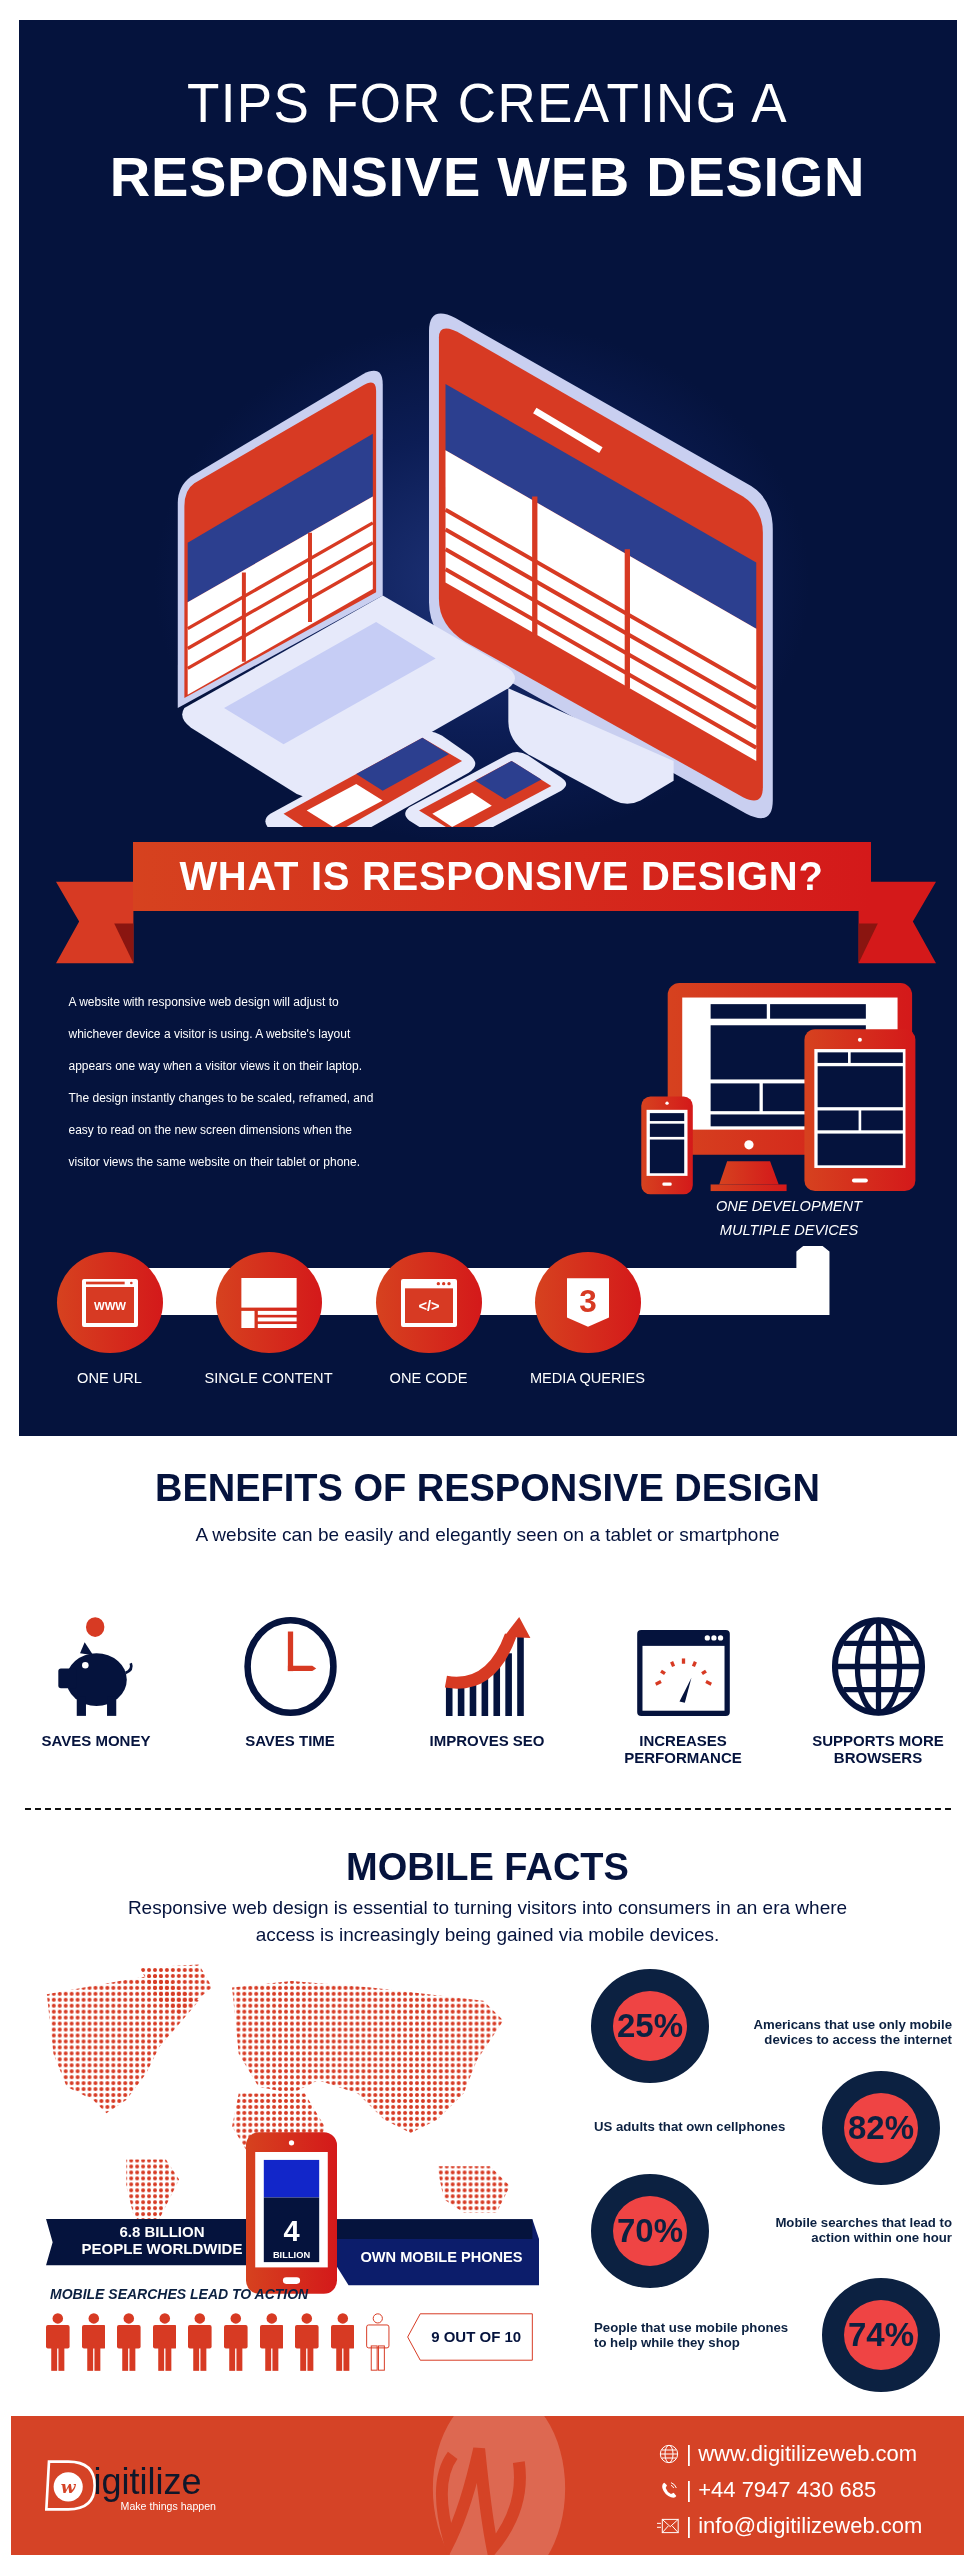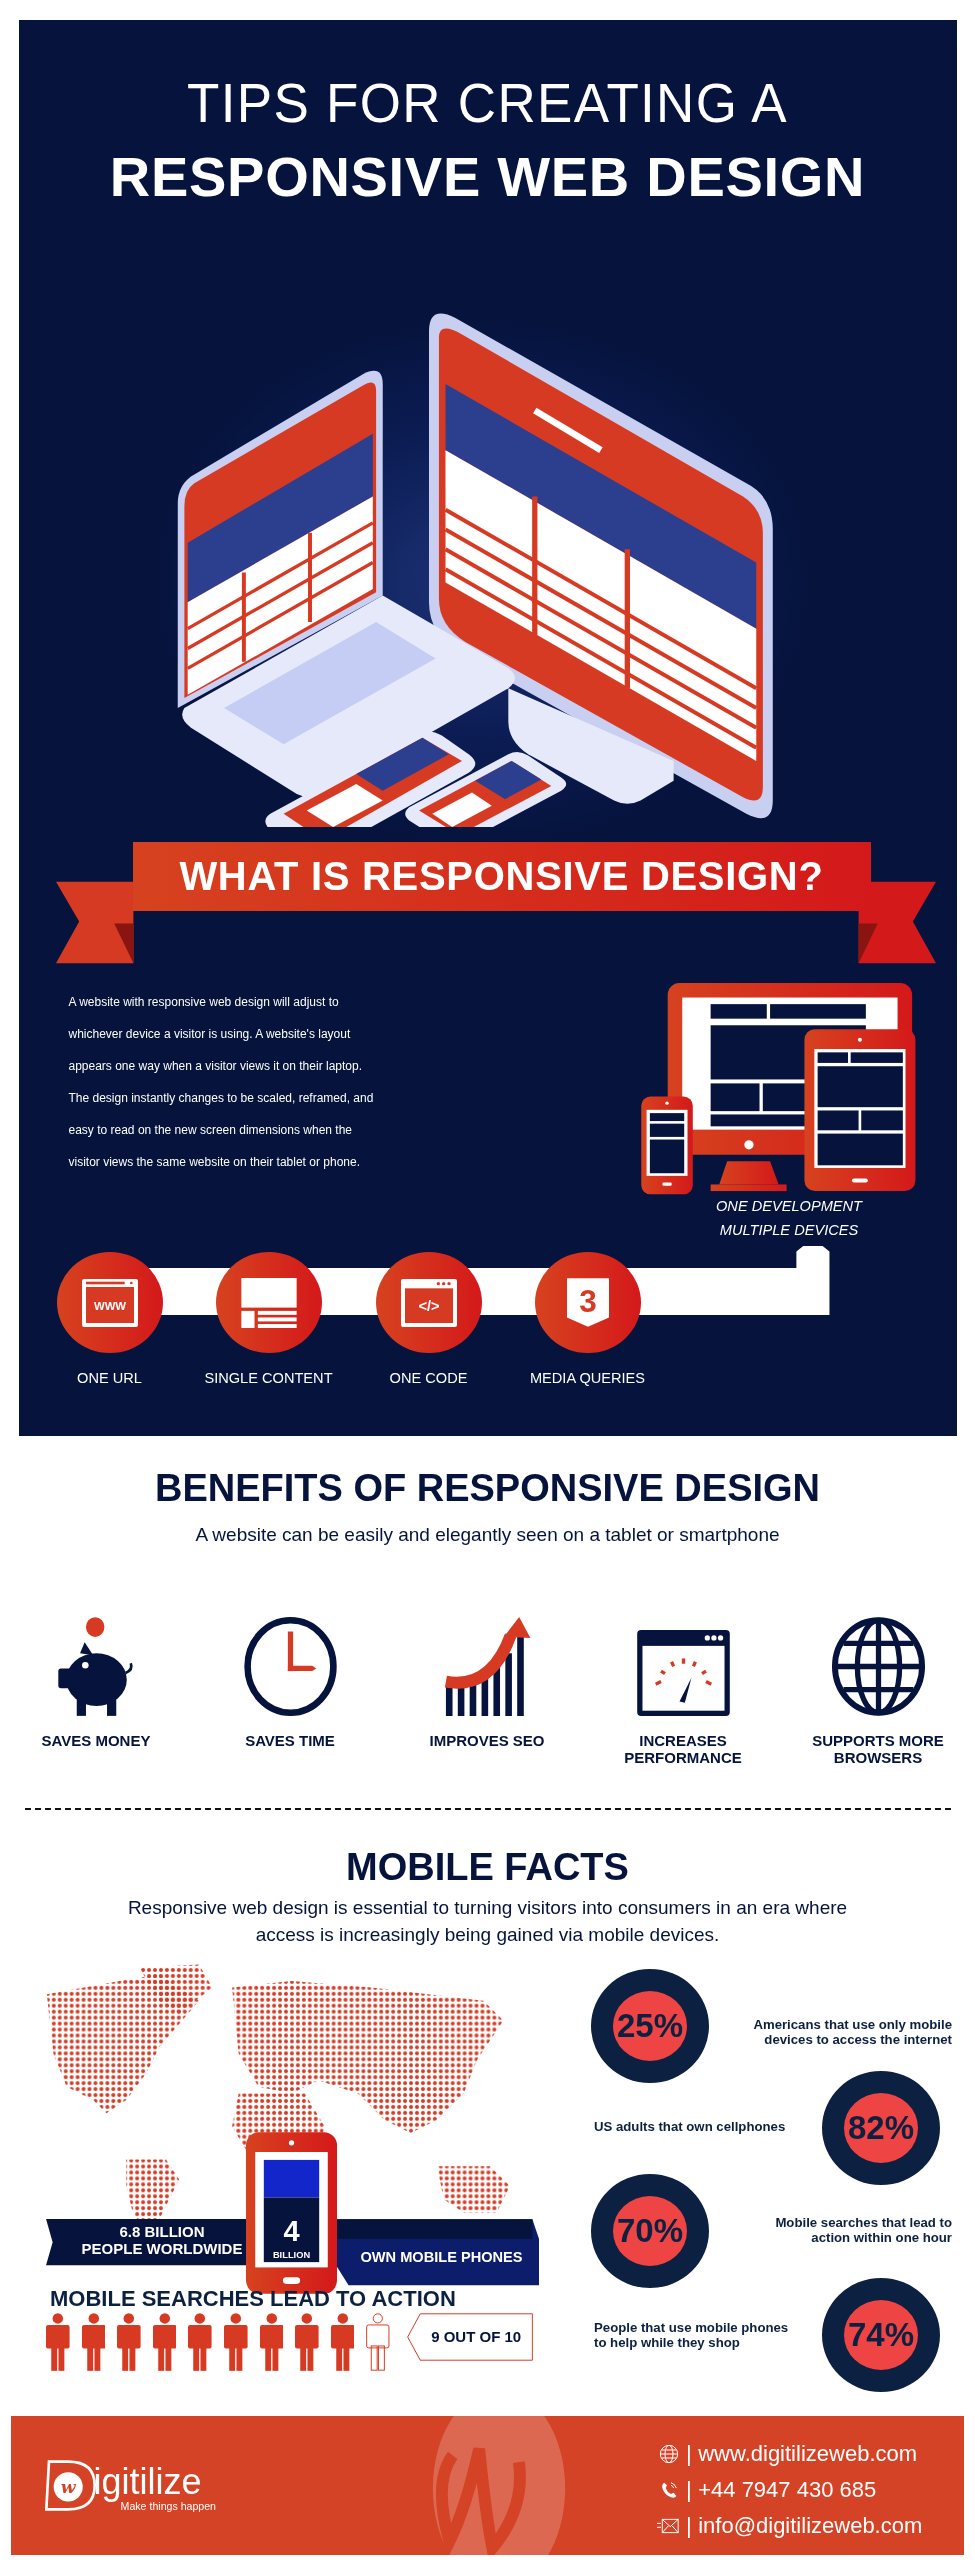--- a/index.html
+++ b/index.html
@@ -38,21 +38,21 @@
   .dash-sep { position: absolute; left: 24.5px; top: 1808px; width: 926px; border-top: 2.6px dashed #111; }
 
   
   .map-area { position: absolute; left: 26.5px; top: 1961px; width: 516px; height: 278px; }
   .map-dots { position:absolute; left:0; top:0; width:516px; height:278px; }
   .band-left { position: absolute; left: 46px; top: 2219px; width: 238px; height: 76px; }
   .phone-big { position: absolute; left: 246px; top: 2132px; width: 93px; height: 278px; }
   .ring { position: absolute; width: 118px; height: 114px; border-radius: 50%; border: 22px solid #0c2141; background: #ef4444; display:flex; align-items:center; justify-content:center; font-size: 33px; font-weight: 700; color: #0c2141; }
   .stat-text { position: absolute; font-size: 13.2px; font-weight: 700; color: #0c2141; line-height: 14.6px; }
 
-  .people-title { position: absolute; left: 50px; top: 2286px; font-size: 22px; font-weight: 700; color: #0c2141; }
+  .people-title { position: absolute; left: 50px; top: 2286px; font-size: 14px; font-weight: 700; color: #0c2141; font-style: italic; }
   .people-row { position: absolute; left: 46px; top: 2313px; width: 344px; height: 60px; display:flex; gap: 12px; }
   .tag9 { position: absolute; left: 407px; top: 2313px; width: 126px; height: 48px; }
 
   
   .footer { position: absolute; left: 10.6px; top: 2416px; width: 953px; height: 139px; background: #d54326; overflow: hidden; }
   .footer-w { position: absolute; left: 402px; top: -6.6px; width: 172px; height: 159px; }
   .logo { position: absolute; left: 34px; top: 43px; width: 185px; height: 60px; }
   .contact { position: absolute; right: 23px; width: 284px; display:flex; align-items:center; color:#fff; font-size: 22px; }
   .contact .ic { width: 24px; height: 24px; margin-right: 5.3px; display:flex; align-items:center; justify-content:center; }
   .contact .bar { margin-right: 6.6px; font-size: 22px; }
@@ -471,21 +471,21 @@
     <ellipse cx="130" cy="120" rx="100" ry="150" fill="#ffffff" opacity="0.2"></ellipse>
     <path d="M60 70 Q30 110 55 200 Q80 150 100 60 Q110 160 120 210 Q170 150 160 80" stroke="#d54326" stroke-width="18" fill="none"></path>
   </svg>
 
   <div class="logo">
     <svg width="53" height="53" viewBox="0 0 80 80" style="position:absolute;left:0;top:0">
       <path d="M6 4 L35 4 Q75 4 75 40 Q75 76 35 76 L2 76 Z" fill="none" stroke="#fff" stroke-width="4"></path>
       <circle cx="35" cy="42" r="22" fill="#fff"></circle>
       <text x="35" y="52" text-anchor="middle" font-size="26" font-style="italic" font-weight="700" fill="#d54326" font-family="DejaVu Serif, serif">w</text>
     </svg>
-    <div style="position:absolute;left:49px;top:2.6px;color:#ffffff;font-size:36px;line-height:40px;">igitilize</div>
+    <div style="position:absolute;left:49px;top:2.6px;color:#0f172a;font-size:36px;line-height:40px;">igitilize</div>
     <div style="position:absolute;left:76px;top:41px;color:#fff;font-size:10.6px;">Make things happen</div>
   </div>
 
   <div class="contact" style="top:24.5px;">
     <span class="ic">
       <svg width="20" height="20" viewBox="0 0 30 30">
           <circle cx="15" cy="15" r="13" fill="none" stroke="#fff" stroke-width="1.5"></circle>
           <ellipse cx="15" cy="15" rx="6" ry="13" fill="none" stroke="#fff" stroke-width="1.5"></ellipse>
           <line x1="2" y1="15" x2="28" y2="15" stroke="#fff" stroke-width="1.5"></line>
           <line x1="4" y1="9" x2="26" y2="9" stroke="#fff" stroke-width="1.5"></line>

